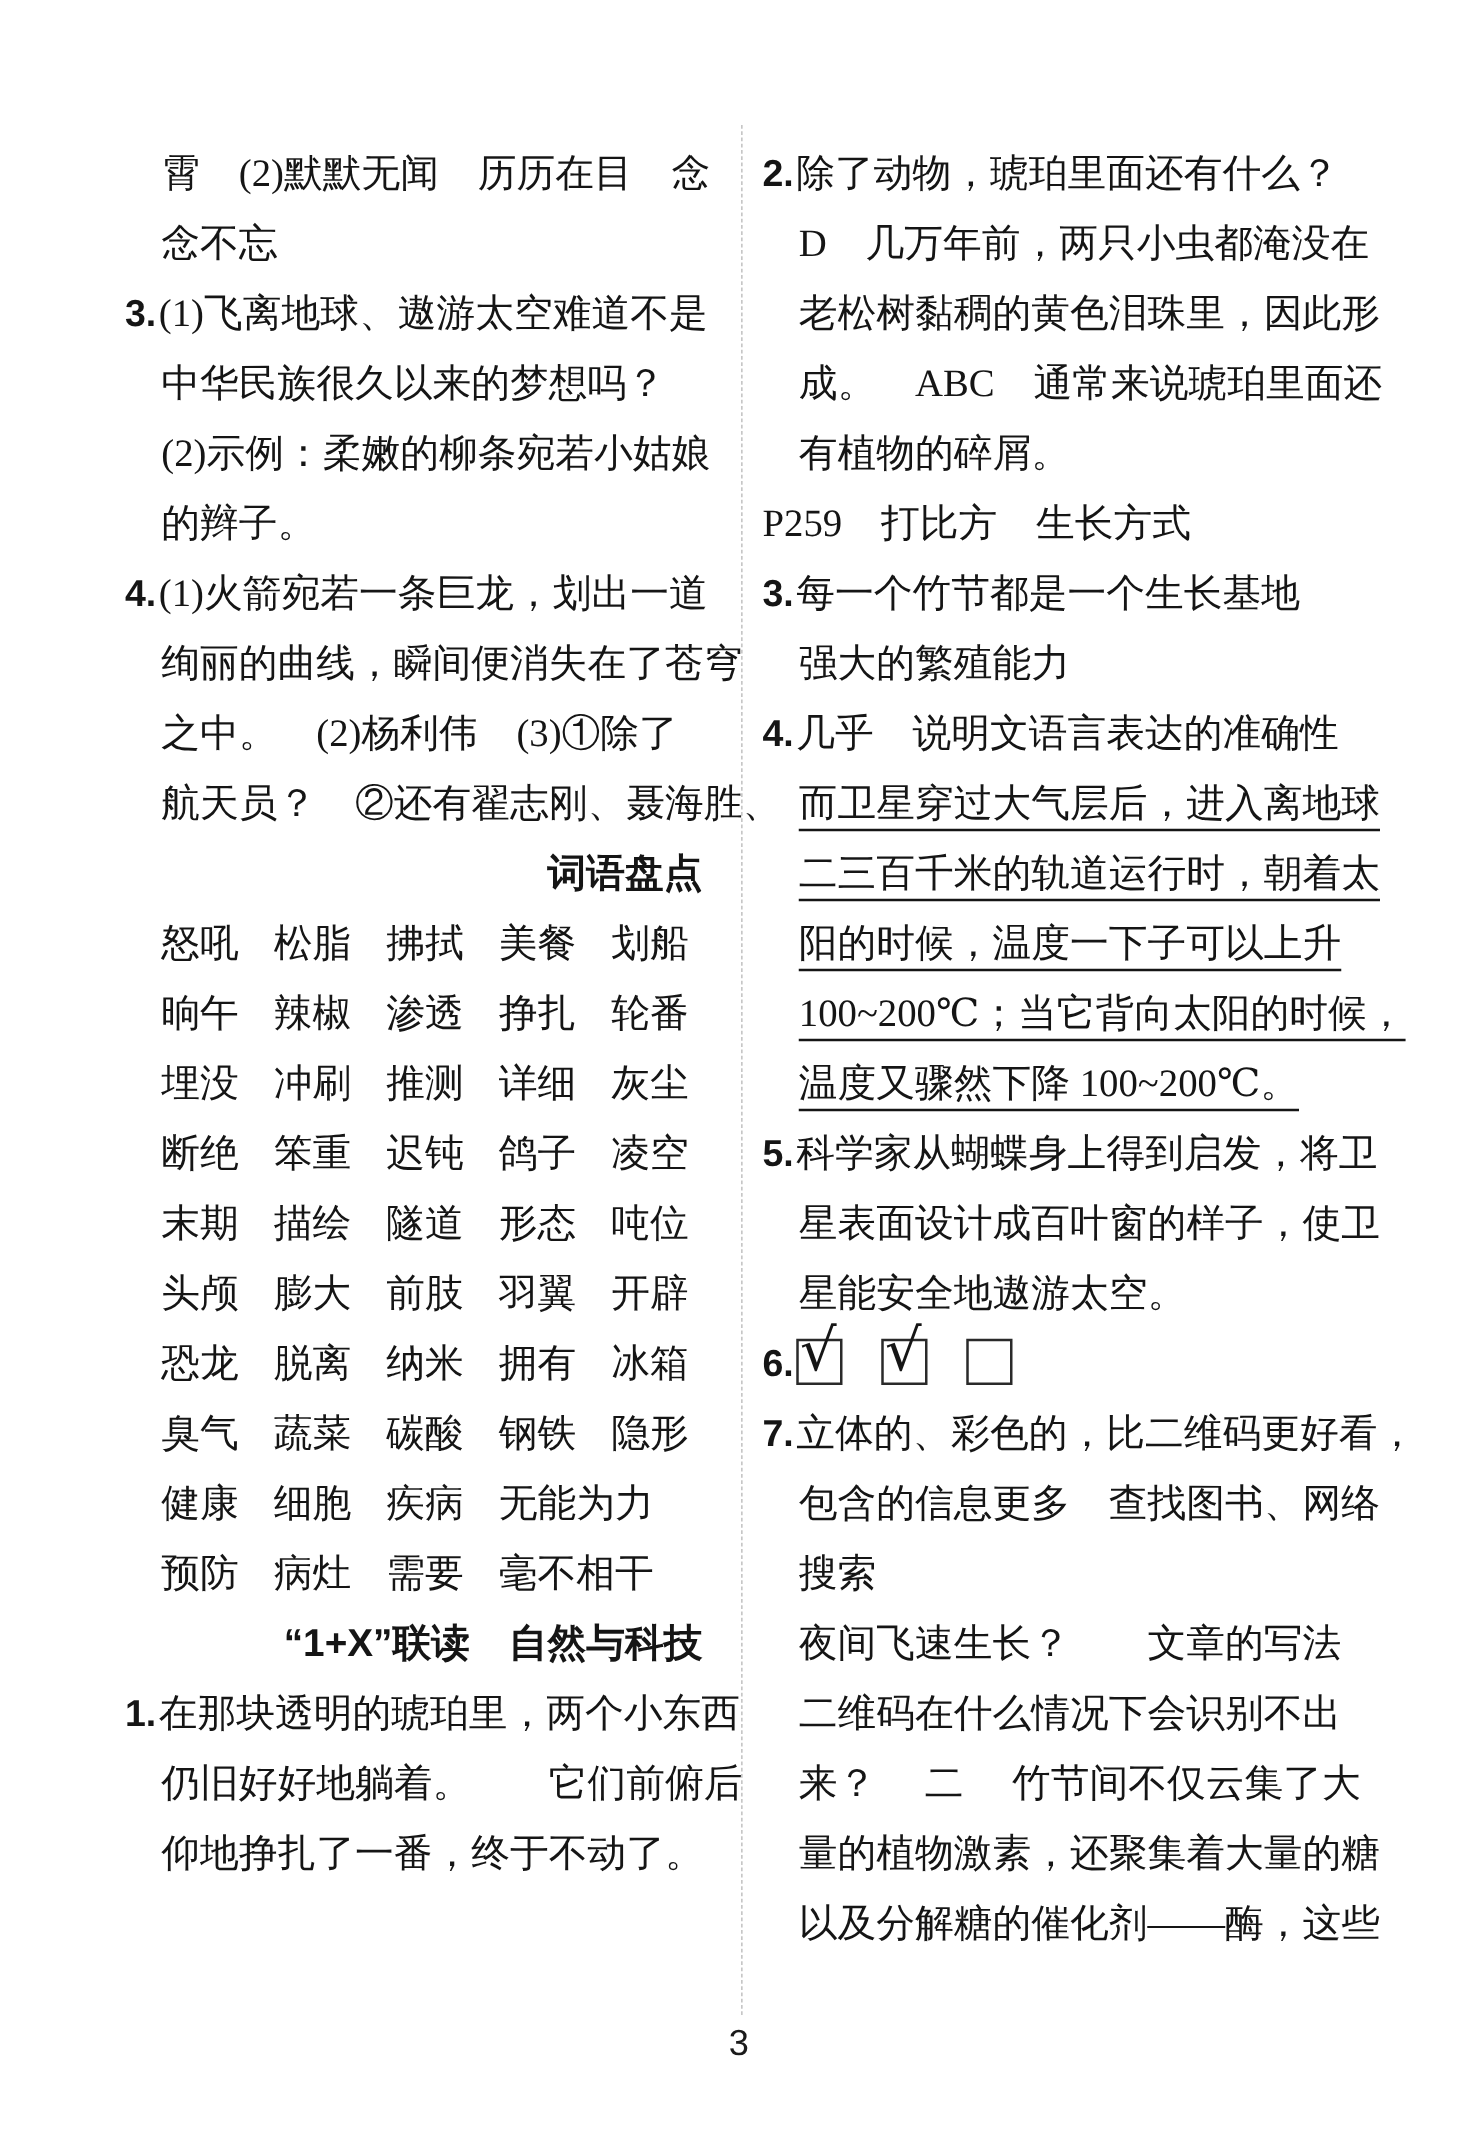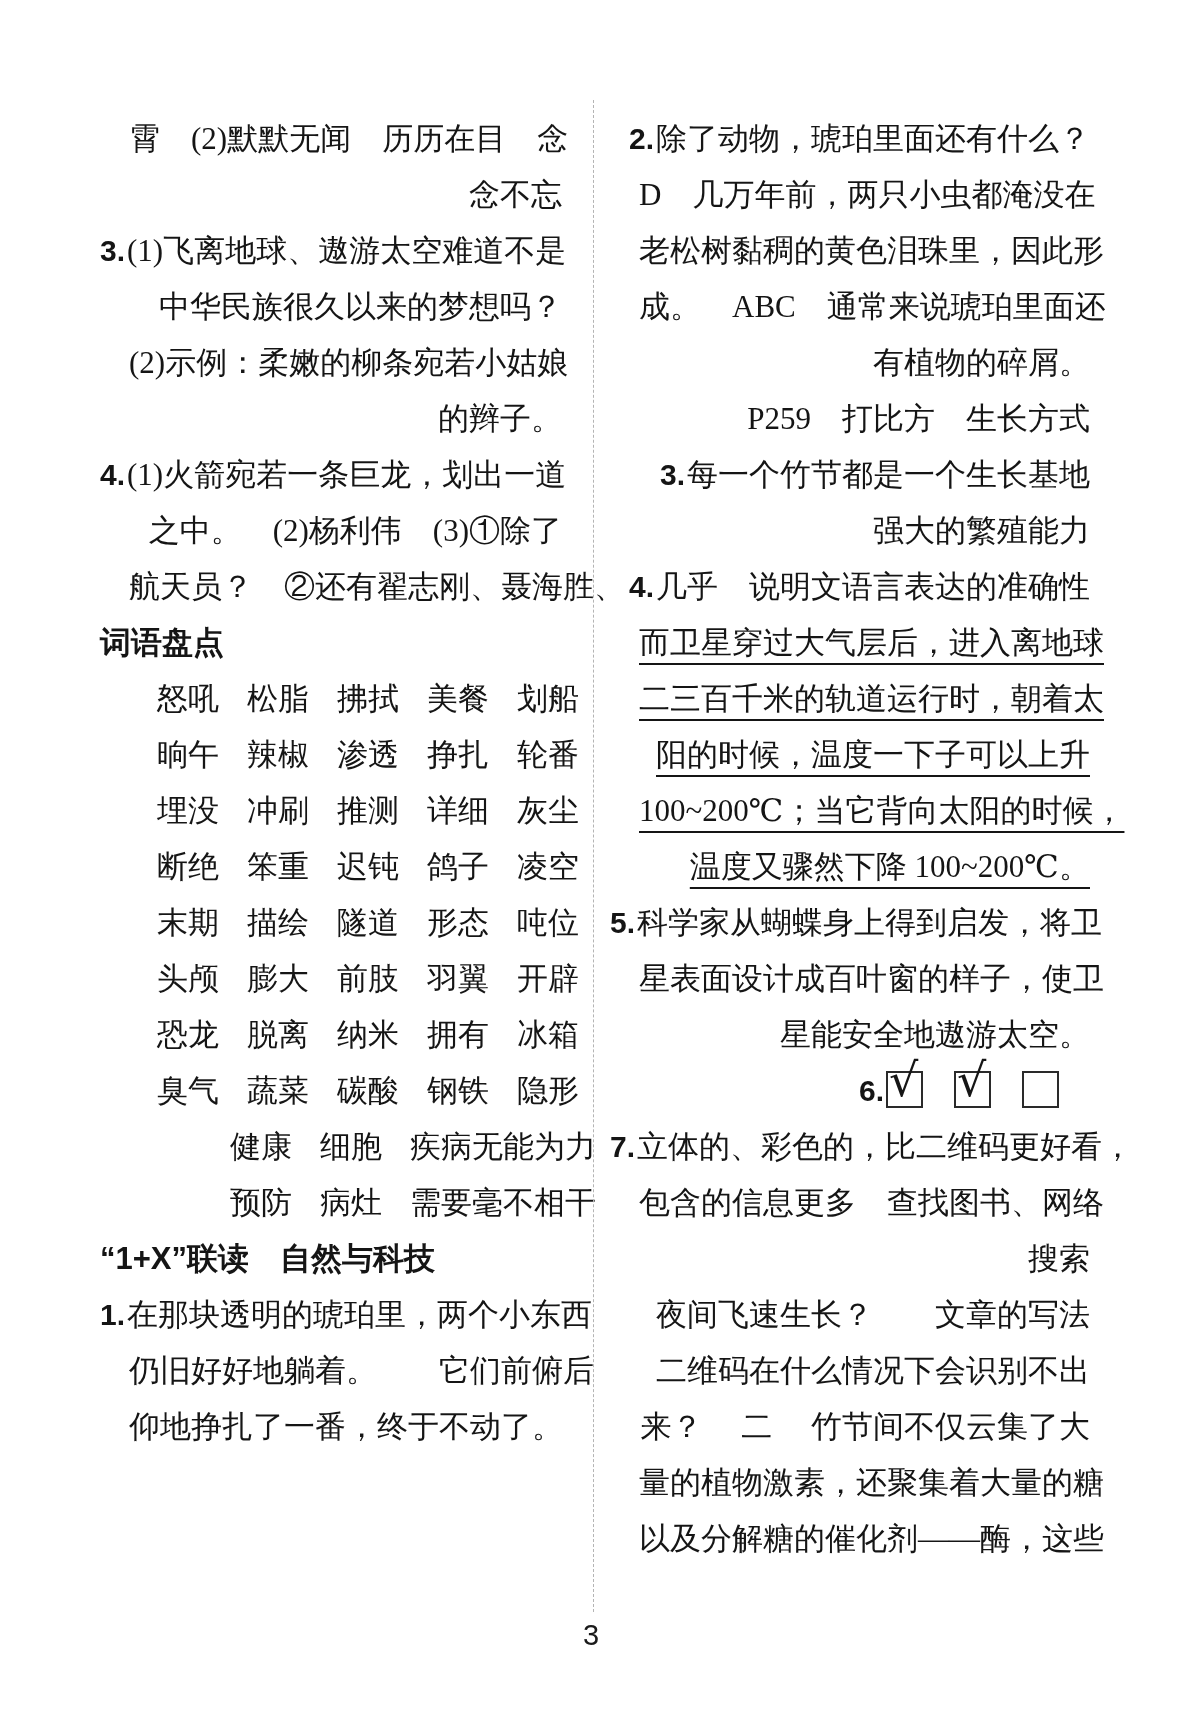--- a/index.html
+++ b/index.html
@@ -4,23 +4,23 @@
 <style>
   html,body{margin:0;padding:0;}
   body{
     width:1187px;height:1718px;position:relative;background:#ffffff;
     font-family:"Liberation Serif","DejaVu Serif",serif;color:#151515;
     overflow:hidden;
   }
   .col{position:absolute;top:111px;}
   #col-left{left:100px;width:462px;}
   #col-right{left:610px;width:480px;}
-  .line{height:56px;line-height:56px;font-size:31px;white-space:nowrap;text-align:right;}
+  .line{height:56px;line-height:56px;font-size:31px;white-space:nowrap;}
   .line.cont{padding-left:29px;}
-  .line.center{text-align:left;}
+  .line.center{text-align:right;}
   .line.bold{font-family:"Liberation Sans","DejaVu Sans",sans-serif;font-weight:700;}
   .num{
     font-family:"Liberation Sans","DejaVu Sans",sans-serif;
     font-weight:700;font-size:30px;padding-right:2px;
   }
   .word{display:inline-block;width:90px;}
   .u-wavy{
     text-decoration-style:wavy;
     text-decoration-thickness:1px;text-underline-offset:7px;
   }
@@ -53,20 +53,21 @@
 
 <div class="page-root">
   <div class="col" id="col-left">
       <div class="line cont"><span>霄　(2)默默无闻　历历在目　念</span></div>
       <div class="line cont"><span>念不忘</span></div>
       <div class="line"><span class="num">3.</span><span>(1)飞离地球、遨游太空难道不是</span></div>
       <div class="line cont"><span>中华民族很久以来的梦想吗？</span></div>
       <div class="line cont"><span>(2)示例：柔嫩的柳条宛若小姑娘</span></div>
       <div class="line cont"><span>的辫子。</span></div>
       <div class="line"><span class="num">4.</span><span>(1)</span><span class="u-wavy">火箭宛若一条巨龙，划出一道</span></div>
+      <div class="line cont"><span class="u-wavy">绚丽的曲线，瞬间便消失在了苍穹</span></div>
       <div class="line cont"><span class="u-wavy">之中。</span><span>　(2)杨利伟　(3)①除了</span></div>
       <div class="line cont"><span>航天员？　②还有翟志刚、聂海胜、</span></div>
       <div class="line center bold"><span>词语盘点</span></div>
       <div class="line cont"><span class="word">怒吼</span><span class="word">松脂</span><span class="word">拂拭</span><span class="word">美餐</span><span class="word">划船</span></div>
       <div class="line cont"><span class="word">晌午</span><span class="word">辣椒</span><span class="word">渗透</span><span class="word">挣扎</span><span class="word">轮番</span></div>
       <div class="line cont"><span class="word">埋没</span><span class="word">冲刷</span><span class="word">推测</span><span class="word">详细</span><span class="word">灰尘</span></div>
       <div class="line cont"><span class="word">断绝</span><span class="word">笨重</span><span class="word">迟钝</span><span class="word">鸽子</span><span class="word">凌空</span></div>
       <div class="line cont"><span class="word">末期</span><span class="word">描绘</span><span class="word">隧道</span><span class="word">形态</span><span class="word">吨位</span></div>
       <div class="line cont"><span class="word">头颅</span><span class="word">膨大</span><span class="word">前肢</span><span class="word">羽翼</span><span class="word">开辟</span></div>
       <div class="line cont"><span class="word">恐龙</span><span class="word">脱离</span><span class="word">纳米</span><span class="word">拥有</span><span class="word">冰箱</span></div>

